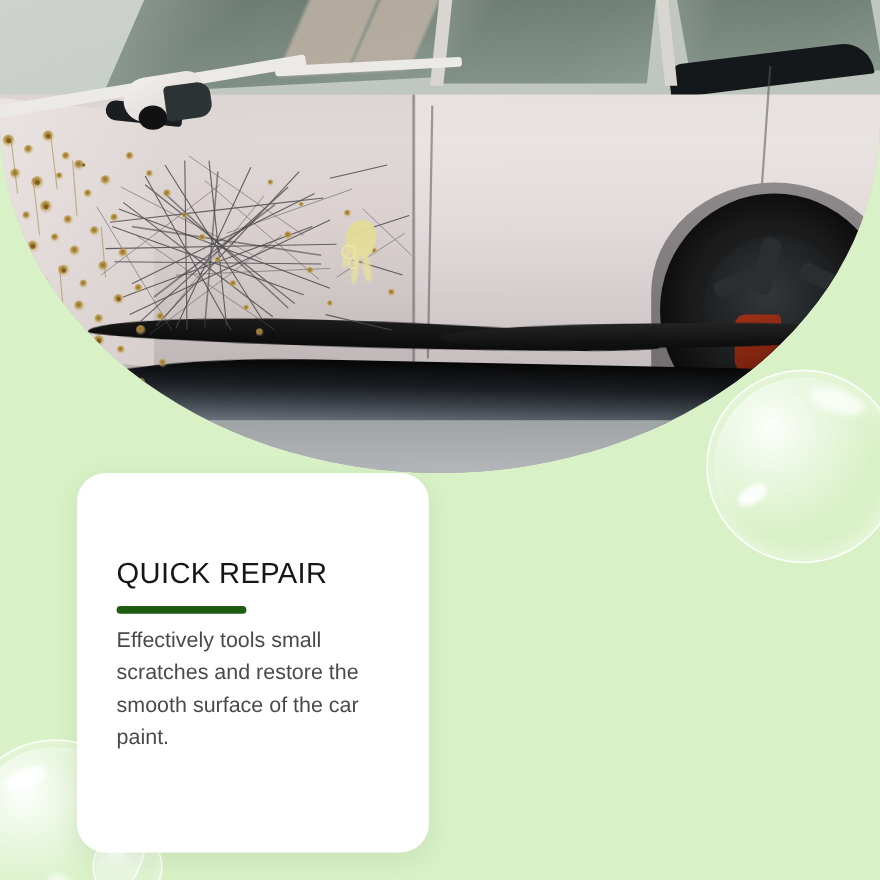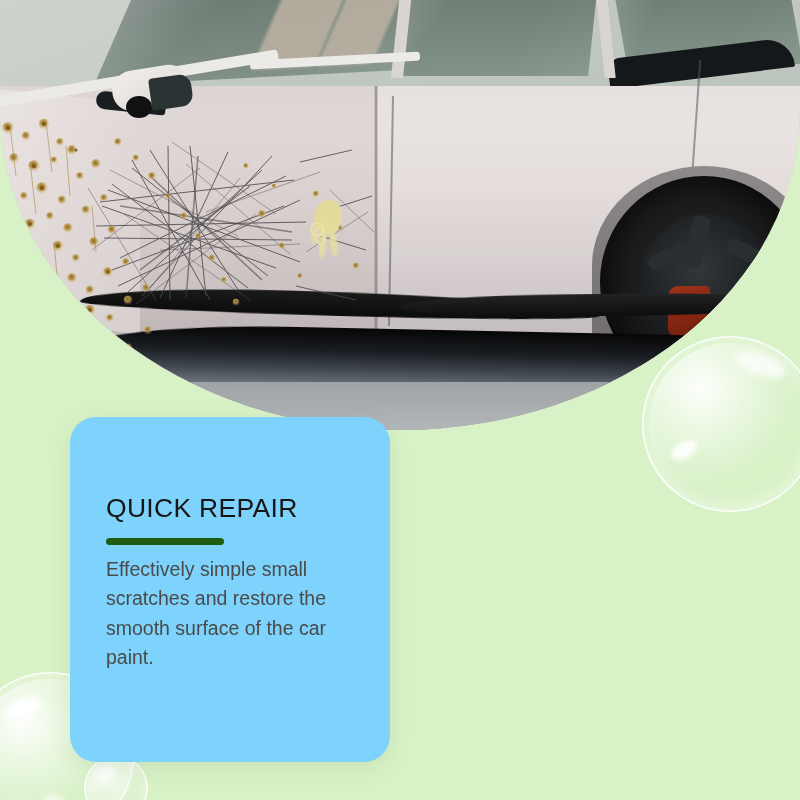--- a/index.html
+++ b/index.html
@@ -261,22 +261,22 @@
     position:absolute; left:316px; top:234px; width:10px; height:11px;
     border:2.5px solid #e8e2a6; border-radius:50%; filter:blur(.6px);
   }
 
   
   #cards {
     position:absolute; left:0; top:0; width:800px; height:800px;
   }
   .card {
     position:absolute;
-    top:417px; height:345px;
-    background:#7dd3fc;
+    top:430px; height:345px;
+    background:#ffffff;
     border-radius:26px;
     box-shadow:0 6px 22px rgba(70,110,60,.10);
   }
   #card-1 { left:70px; width:320px; }
   #card-2 { left:428px; width:320px; }
 
   .card-inner { padding:78px 34px 0 36px; }
   .card-title {
     font-size:26.5px; font-weight:400; color:#161616;
     letter-spacing:.3px; line-height:1;
@@ -519,19 +519,19 @@
       <div class="rim"></div>
       <div class="glint"></div>
   </div>
 
   <div id="cards">
 
     <div class="card" id="card-1">
       <div class="card-inner">
         <div class="card-title">QUICK REPAIR</div>
         <div class="card-rule"></div>
-        <div class="card-body">Effectively simple small scratches and restore the smooth surface of the car paint.</div>
+        <div class="card-body">Effectively tools small scratches and restore the smooth surface of the car paint.</div>
       </div>
     </div>
 
 
   </div>
 </div>
 
 </body></html>

